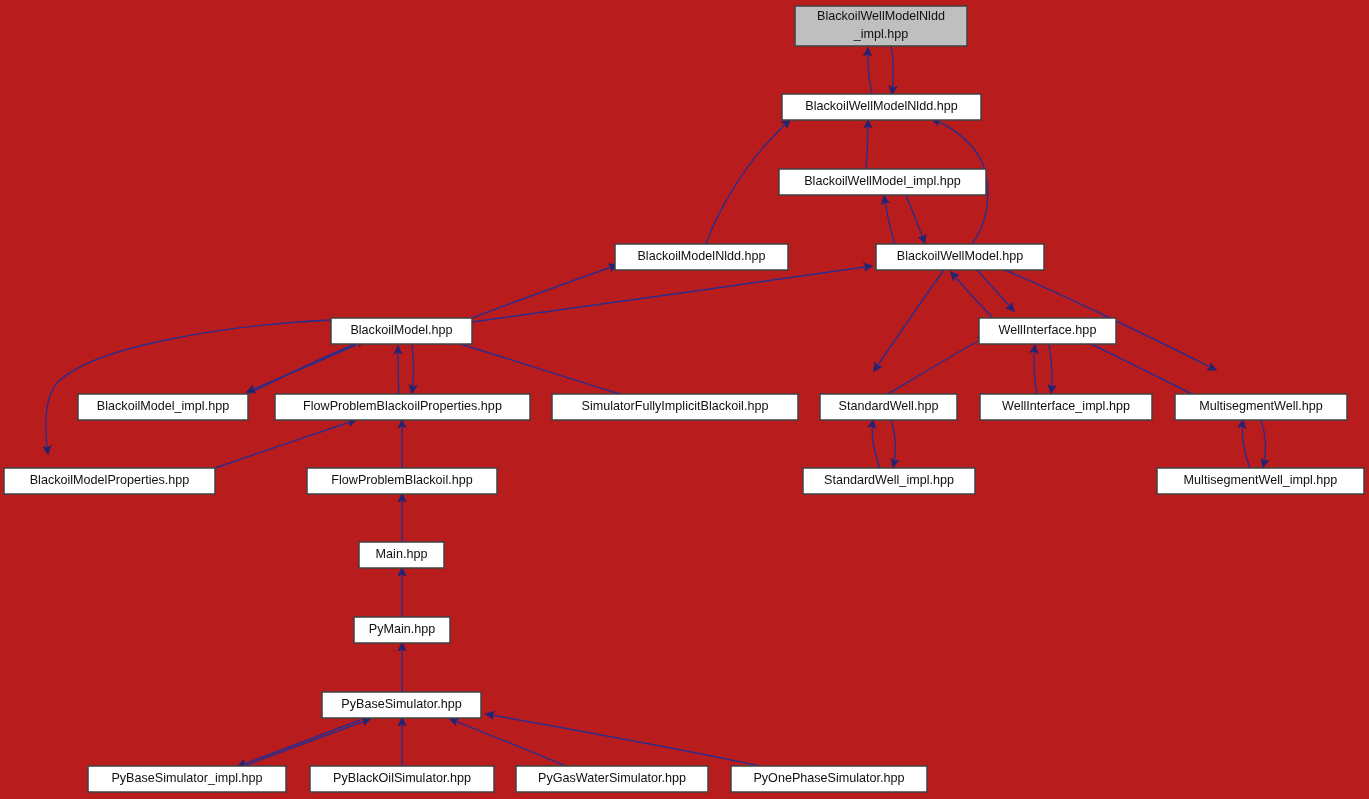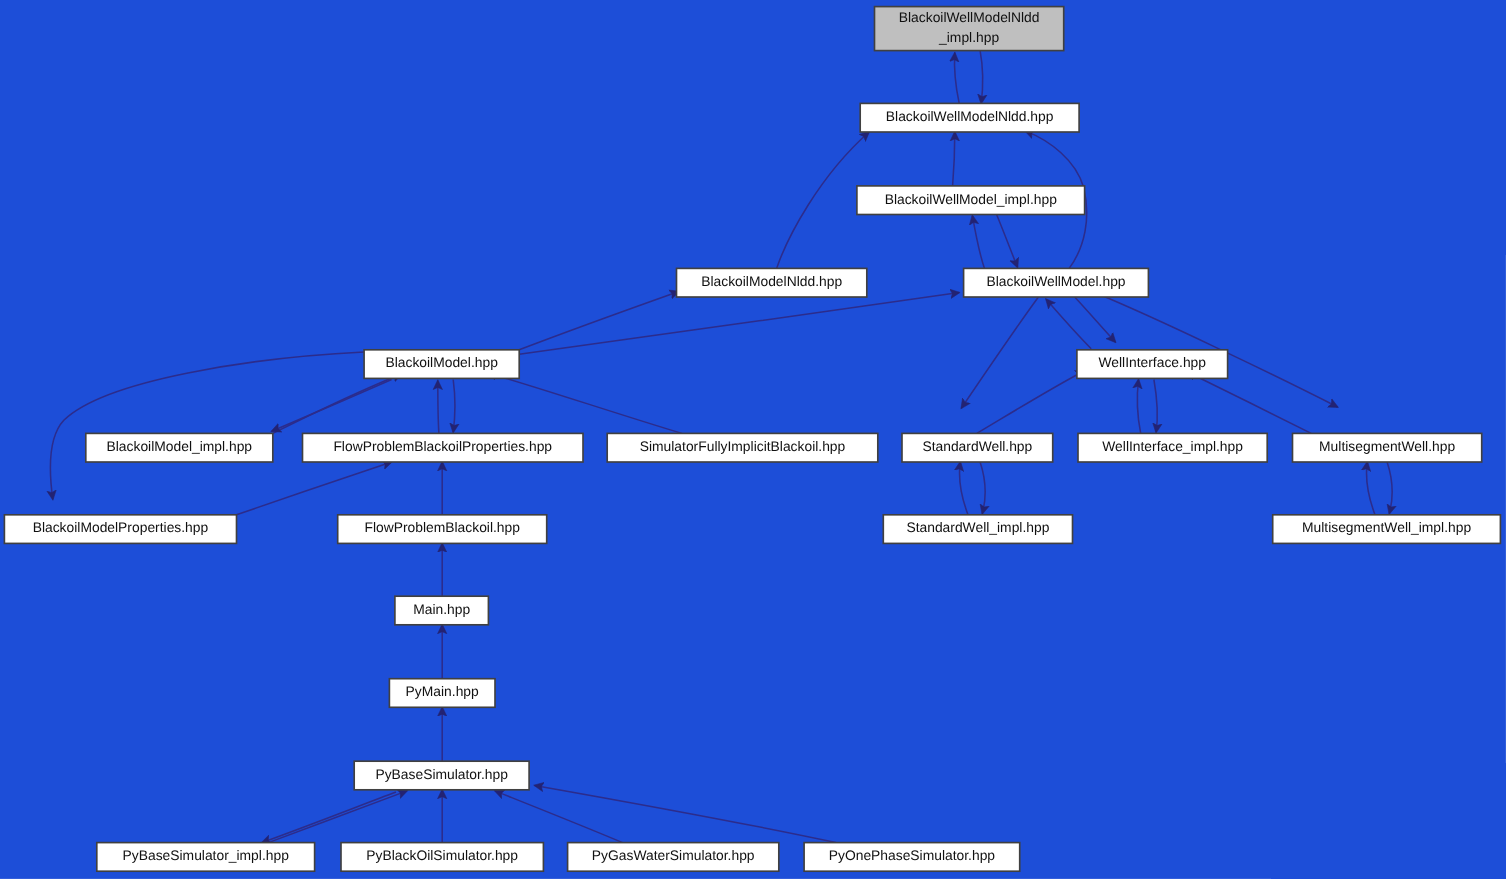--- a/index.html
+++ b/index.html
@@ -4,21 +4,21 @@
 <style>
   html, body {
     margin: 0;
     padding: 0;
     background: #ffffff;
   }
   #graph-root {
     position: relative;
     width: 1369px;
     height: 799px;
-    background: #1d4ed8;
+    background: #b91c1c;
     font-family: "Liberation Sans", "DejaVu Sans", sans-serif;
     overflow: hidden;
   }
   svg#graph-canvas {
     position: absolute;
     top: 0; left: 0;
     width: 1369px;
     height: 799px;
     display: block;
   }

